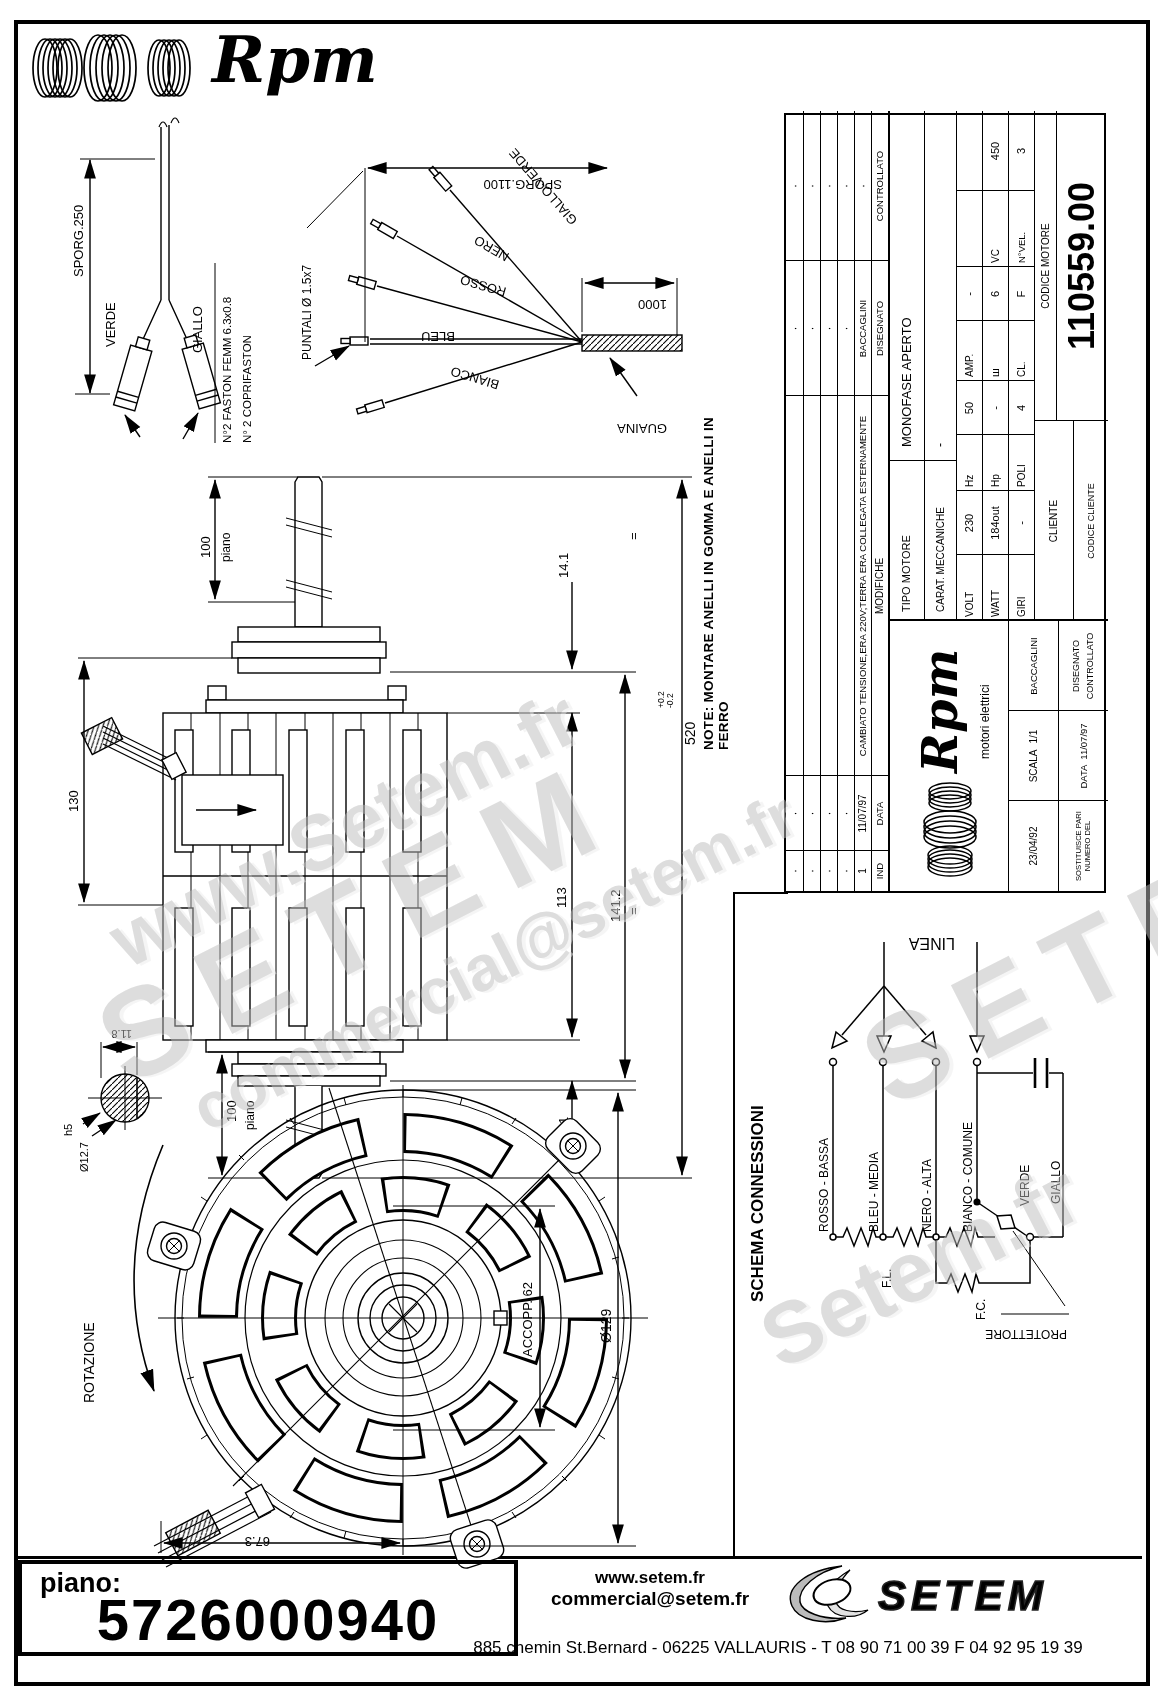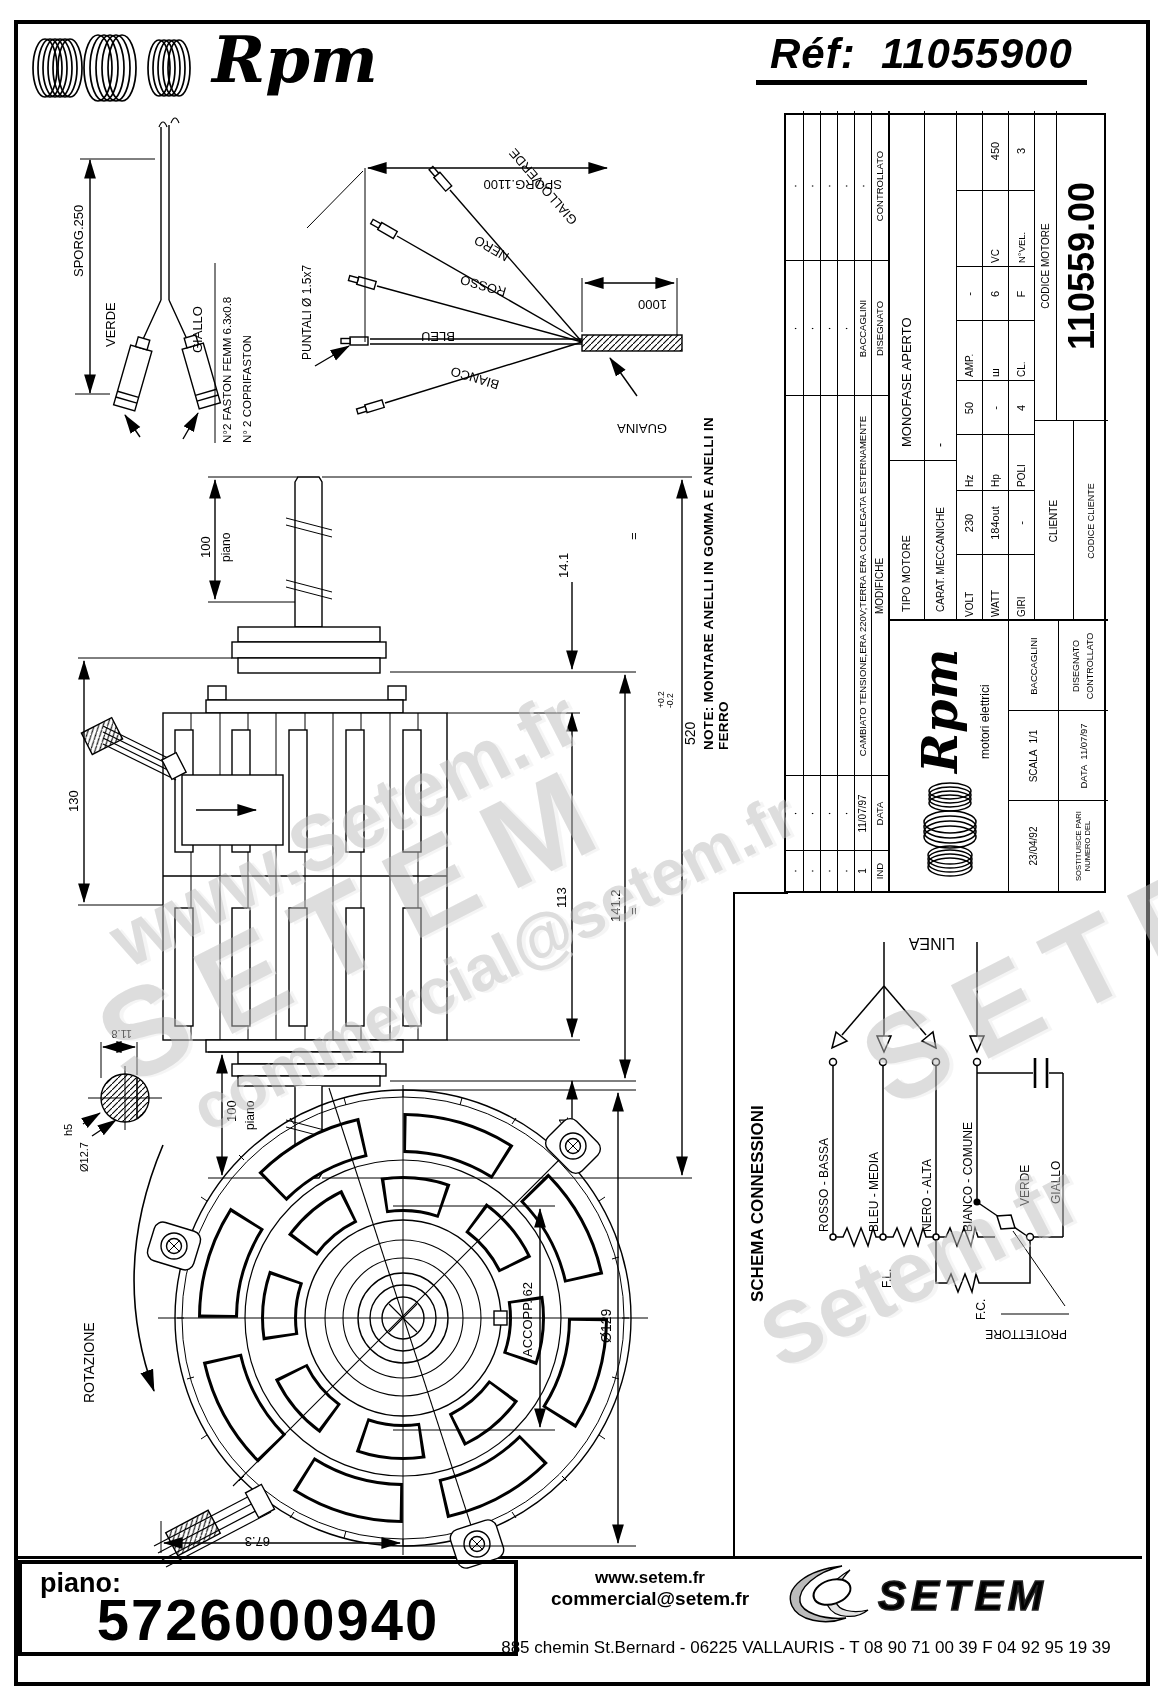--- a/index.html
+++ b/index.html
@@ -67,23 +67,20 @@
       <g>
           <ellipse cx="131" cy="44" rx="11" ry="28"></ellipse>
           <ellipse cx="136" cy="44" rx="11" ry="28"></ellipse>
           <ellipse cx="141" cy="44" rx="11" ry="28"></ellipse>
           <ellipse cx="146" cy="44" rx="11" ry="28"></ellipse>
           <ellipse cx="151" cy="44" rx="11" ry="28"></ellipse>
         </g>
     </g>
   </svg>
   <div class="a rpm" style="left:212px;top:22px;font-size:64px">Rpm</div>
-  <div class="a" id="ref" style="left:756px;top:30px;padding:0 14px 2px 14px">
-    <span>Réf:</span>&nbsp;&nbsp;<span>11055900</span>
-  </div>
 
   <div class="a rot" style="left:701px;top:750px;width:368px;font-size:13.5px;font-weight:600;letter-spacing:.3px">NOTE: MONTARE ANELLI IN GOMMA E ANELLI IN FERRO</div>
 
   <div class="tb">
 
     <div class="hl" style="left:0;top:17px;width:780px;height:1px"></div>
     <div class="hl" style="left:0;top:34px;width:780px;height:1px"></div>
     <div class="hl" style="left:0;top:51px;width:780px;height:1px"></div>
     <div class="hl" style="left:0;top:68px;width:780px;height:1px"></div>
     <div class="hl" style="left:0;top:85px;width:780px;height:1px"></div>
@@ -559,15 +556,15 @@
   <div class="a" style="left:525px;top:1568px;width:250px;text-align:center;font-weight:bold">
     <div style="font-size:17px">www.setem.fr</div>
     <div style="font-size:19px">commercial@setem.fr</div>
   </div>
   <svg class="a" style="left:780px;top:1562px" width="300" height="72" viewBox="0 0 300 72">
     <path d="M62,4 C26,8 4,26 12,44 C18,58 44,64 66,56 C42,58 22,50 20,40 C18,26 36,10 62,4 Z" fill="#bbb" stroke="#000" stroke-width="1.4"></path>
     <path d="M70,8 C50,20 42,32 48,44 C54,56 76,58 88,48 C72,52 58,48 56,40 C54,30 60,18 70,8 Z" fill="#e2e2e2" stroke="#000" stroke-width="1.2"></path>
     <ellipse cx="52" cy="30" rx="19" ry="12" fill="#fff" stroke="#000" stroke-width="2" transform="rotate(-18 52 30)"></ellipse>
     <text x="98" y="48" style="font-size:42px;font-style:italic;font-weight:bold;letter-spacing:5px" fill="#fff" stroke="#222" stroke-width="1.6">SETEM</text>
   </svg>
-  <div class="a" style="left:456px;top:1638px;width:700px;text-align:center;font-size:17px">885 chemin St.Bernard  -  06225 VALLAURIS  -  T 08 90 71 00 39   F 04 92 95 19 39</div>
+  <div class="a" style="left:428px;top:1638px;width:700px;text-align:center;font-size:17px">885 chemin St.Bernard  -  06225 VALLAURIS  -  T 08 90 71 00 39   F 04 92 95 19 39</div>
 
 </div>
 
 </body></html>

